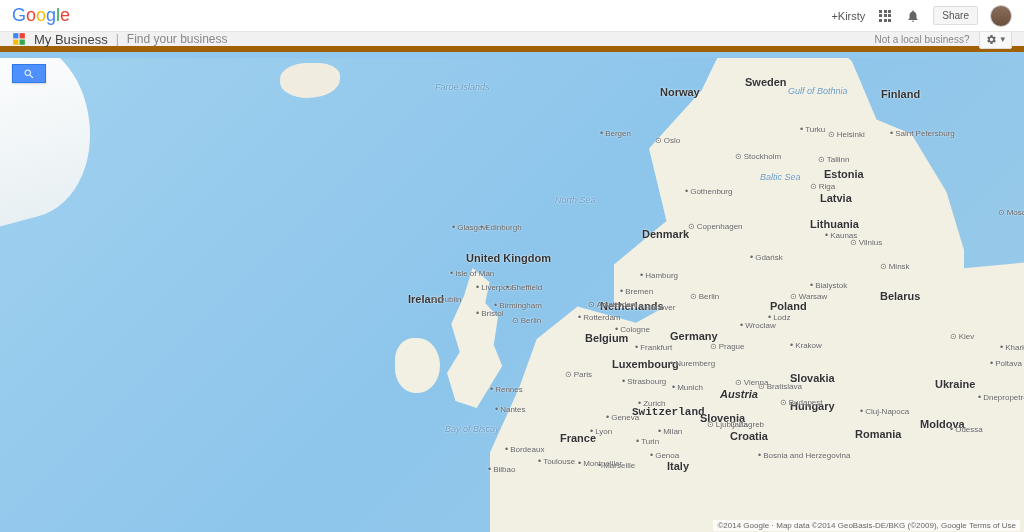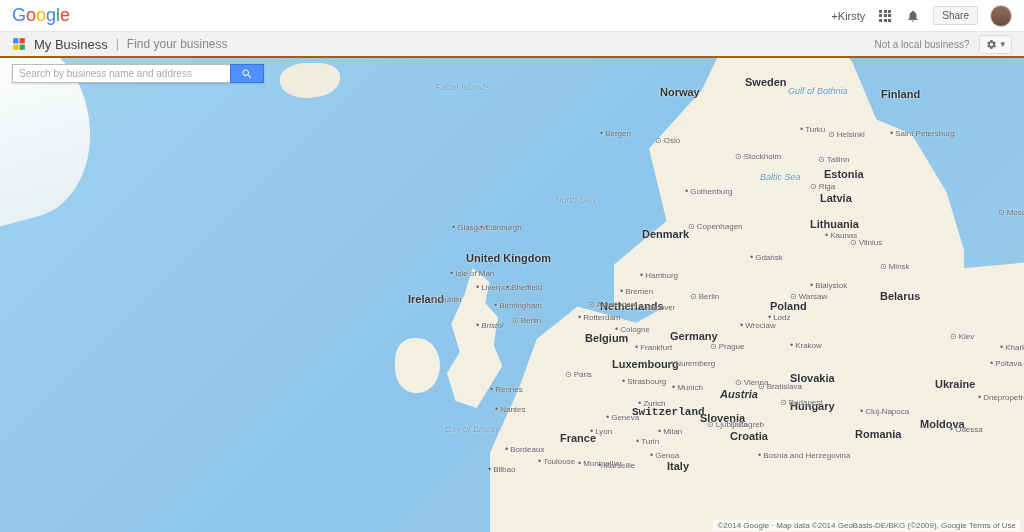--- a/index.html
+++ b/index.html
@@ -8,21 +8,21 @@
 .logo { display: flex; align-items: center; font-size: 18px; font-weight: normal; }
 .logo span { font-family: Arial, sans-serif; }
 .g1 { color: #4285F4; } .o1 { color: #EA4335; } .o2 { color: #FBBC05; } .g2 { color: #4285F4; } .l1 { color: #34A853; } .e1 { color: #EA4335; }
 .topbar-right { margin-left: auto; display: flex; align-items: center; gap: 12px; font-size: 11px; color: #555; justify-content: space-between; }
 .user-link { color: #555; text-decoration: none; }
 .icon-btn { width: 16px; height: 16px; display: flex; align-items: center; justify-content: center; color: #666; cursor: pointer; }
 .apps-icon { display: grid; grid-template-columns: repeat(3, 3px); grid-template-rows: repeat(3, 3px); gap: 1.5px; }
 .apps-icon div { background: #666; width: 3px; height: 3px; }
 .share-btn { background: #f5f5f5; border: 1px solid #ddd; padding: 3px 8px; font-size: 10px; color: #555; border-radius: 2px; cursor: pointer; }
 .avatar { width: 22px; height: 22px; border-radius: 50%; background: linear-gradient(#8b6f5c, #6b4f3c); border: 1px solid #ccc; }
-.subbar { position: absolute; top: 32px; left: 0; right: 0; height: 26px; background: #f1f1f1; border-bottom: 2px solid #a16207; display: flex; align-items: center; padding: 0 12px; z-index: 29; font-size: 12px; color: #555; }
+.subbar { position: absolute; top: 32px; left: 0; right: 0; height: 20px; background: #f1f1f1; border-bottom: 6px solid #a16207; display: flex; align-items: center; padding: 0 12px; z-index: 29; font-size: 12px; color: #555; }
 .mb-icon { width: 14px; height: 14px; margin-right: 8px; display: inline-block; }
 .mb-icon svg { width: 14px; height: 14px; }
 .subbar .title { color: #444; font-size: 13px; }
 .subbar .divider { margin: 0 8px; color: #aaa; }
 .subbar .subtitle { color: #888; font-size: 12px; }
 .subbar-right { margin-left: auto; display: flex; align-items: center; gap: 10px; }
 .not-local { font-size: 10px; color: #888; }
 .gear-btn { background: #f8f8f8; border: 1px solid #ddd; padding: 3px 6px; border-radius: 2px; display: flex; align-items: center; gap: 3px; cursor: pointer; font-size: 9px; color: #666; }
 .searchbox { position: absolute; top: 64px; left: 12px; display: flex; z-index: 28; box-shadow: 0 1px 2px rgba(0,0,0,0.15); }
 .searchbox input { width: 218px; height: 19px; border: 1px solid #bbb; border-right: none; padding: 0 6px; font-size: 10px; outline: none; }
@@ -98,21 +98,20 @@
     <button class="gear-btn">
       <svg viewBox="0 0 24 24" width="11" height="11" fill="#666">
           <path d="M19.14 12.94c.04-.3.06-.61.06-.94 0-.32-.02-.64-.07-.94l2.03-1.58c.18-.14.23-.41.12-.61l-1.92-3.32c-.12-.22-.37-.29-.59-.22l-2.39.96c-.5-.38-1.03-.7-1.62-.94l-.36-2.54c-.04-.24-.24-.41-.48-.41h-3.84c-.24 0-.43.17-.47.41l-.36 2.54c-.59.24-1.13.57-1.62.94l-2.39-.96c-.22-.08-.47 0-.59.22L2.74 8.87c-.12.21-.08.47.12.61l2.03 1.58c-.05.3-.07.63-.07.94s.02.64.07.94l-2.03 1.58c-.18.14-.23.41-.12.61l1.92 3.32c.12.22.37.29.59.22l2.39-.96c.5.38 1.03.7 1.62.94l.36 2.54c.05.24.24.41.48.41h3.84c.24 0 .44-.17.47-.41l.36-2.54c.59-.24 1.13-.56 1.62-.94l2.39.96c.22.08.47 0 .59-.22l1.92-3.32c.12-.22.07-.47-.12-.61l-2.01-1.58zM12 15.6c-1.98 0-3.6-1.62-3.6-3.6s1.62-3.6 3.6-3.6 3.6 1.62 3.6 3.6-1.62 3.6-3.6 3.6z"></path>
         </svg>
       <span>▾</span>
     </button>
   </div>
 </div>
 
 <div class="searchbox">
-  <input type="text" placeholder="Search by business name and address" style="">
   <button class="search-btn">
     <svg viewBox="0 0 24 24" width="12" height="12" fill="#fff">
         <path d="M15.5 14h-.79l-.28-.27C15.41 12.59 16 11.11 16 9.5 16 5.91 13.09 3 9.5 3S3 5.91 3 9.5 5.91 16 9.5 16c1.61 0 3.09-.59 4.23-1.57l.27.28v.79l5 4.99L20.49 19l-4.99-5zm-6 0C7.01 14 5 11.99 5 9.5S7.01 5 9.5 5 14 7.01 14 9.5 11.99 14 9.5 14z"></path>
       </svg>
   </button>
 </div>
 
 <div class="map">
   <div class="land greenland"></div>
   <div class="land iceland"></div>
@@ -165,21 +164,21 @@
       <div class="map-label city capital" style="left: 850px; top: 180px;">Vilnius</div>
       <div class="map-label city capital" style="left: 880px; top: 204px;">Minsk</div>
       <div class="map-label city capital" style="left: 998px; top: 150px;">Moscow</div>
       <div class="map-label city city-dot" style="left: 452px; top: 164px;">Glasgow</div>
       <div class="map-label city city-dot" style="left: 480px; top: 164px;">Edinburgh</div>
       <div class="map-label city city-dot" style="left: 450px; top: 210px;">Isle of Man</div>
       <div class="map-label city capital" style="left: 430px; top: 237px;">Dublin</div>
       <div class="map-label city city-dot" style="left: 476px; top: 224px;">Liverpool</div>
       <div class="map-label city city-dot" style="left: 506px; top: 224px;">Sheffield</div>
       <div class="map-label city city-dot" style="left: 494px; top: 242px;">Birmingham</div>
-      <div class="map-label city city-dot" style="left: 476px; top: 262px; font-style: italic;">Bristol</div>
+      <div class="map-label city city-dot" style="left: 476px; top: 250px;">Bristol</div>
       <div class="map-label city capital" style="left: 512px; top: 258px;">Berlin</div>
       <div class="map-label city capital" style="left: 688px; top: 164px;">Copenhagen</div>
       <div class="map-label city city-dot" style="left: 640px; top: 212px;">Hamburg</div>
       <div class="map-label city city-dot" style="left: 620px; top: 228px;">Bremen</div>
       <div class="map-label city capital" style="left: 588px; top: 242px;">Amsterdam</div>
       <div class="map-label city city-dot" style="left: 578px; top: 254px;">Rotterdam</div>
       <div class="map-label city city-dot" style="left: 640px; top: 244px;">Hanover</div>
       <div class="map-label city capital" style="left: 690px; top: 234px;">Berlin</div>
       <div class="map-label city city-dot" style="left: 750px; top: 194px;">Gdańsk</div>
       <div class="map-label city city-dot" style="left: 810px; top: 222px;">Bialystok</div>

